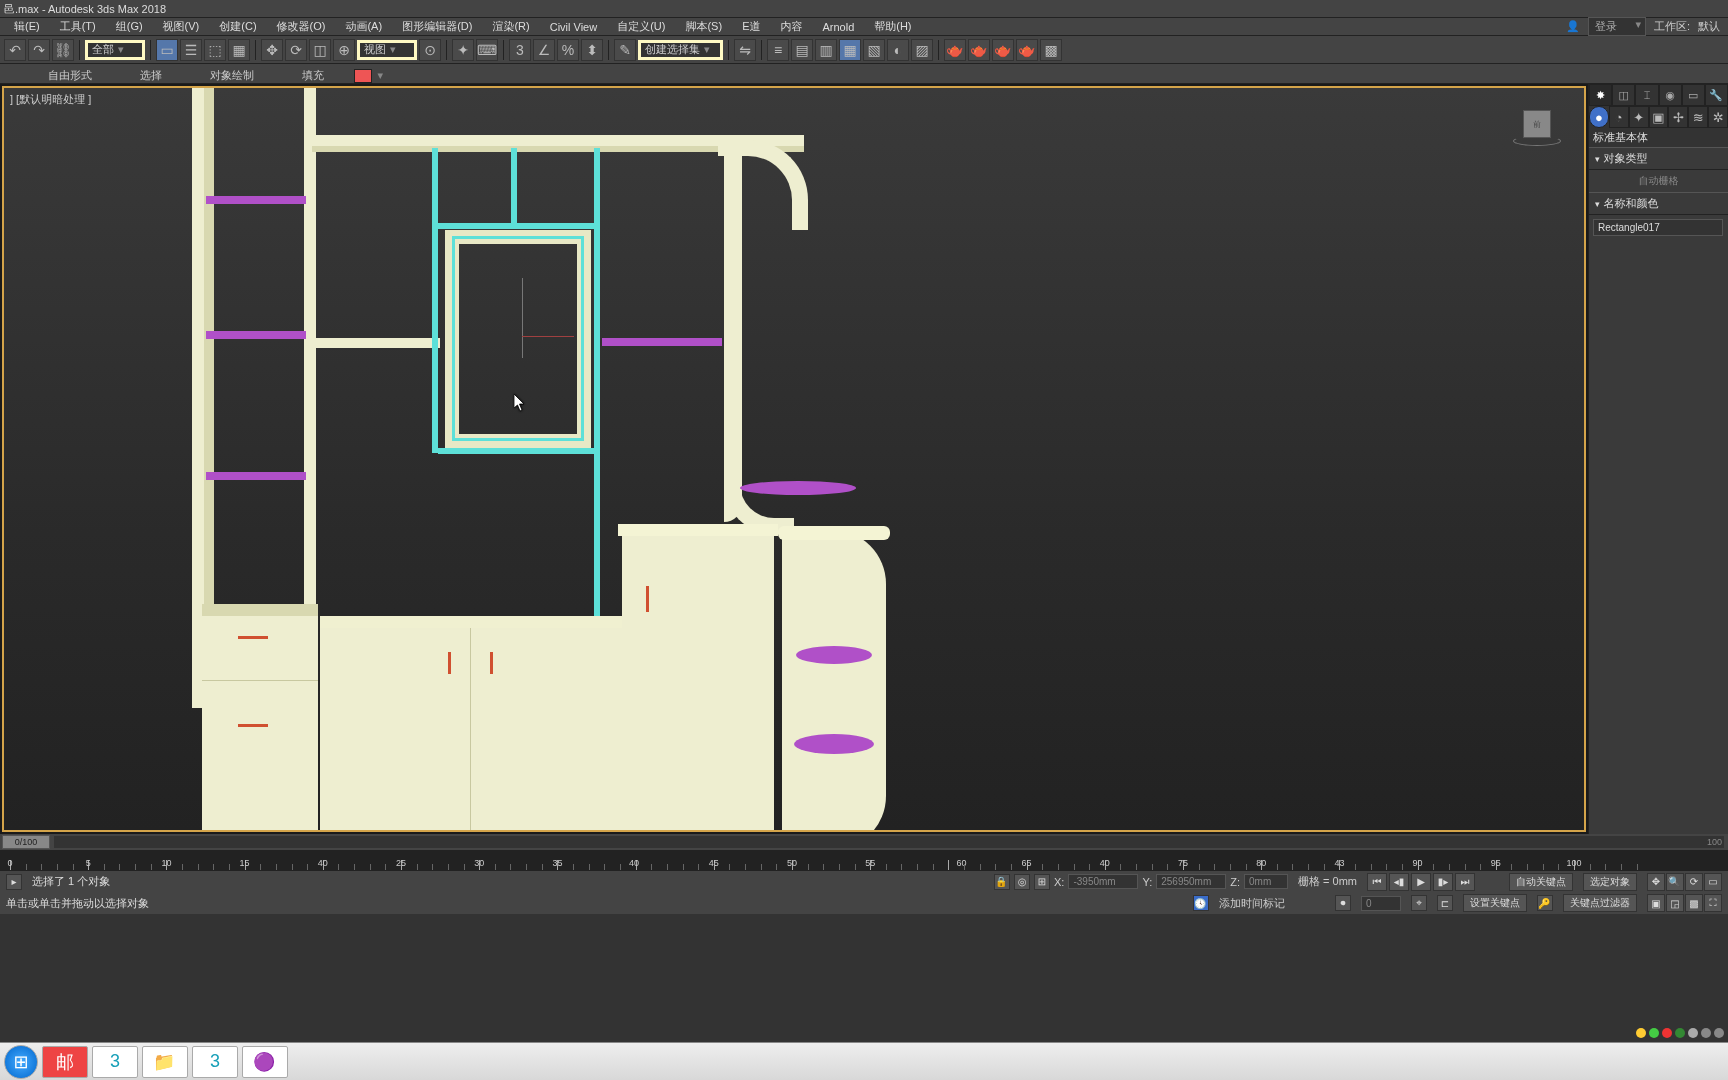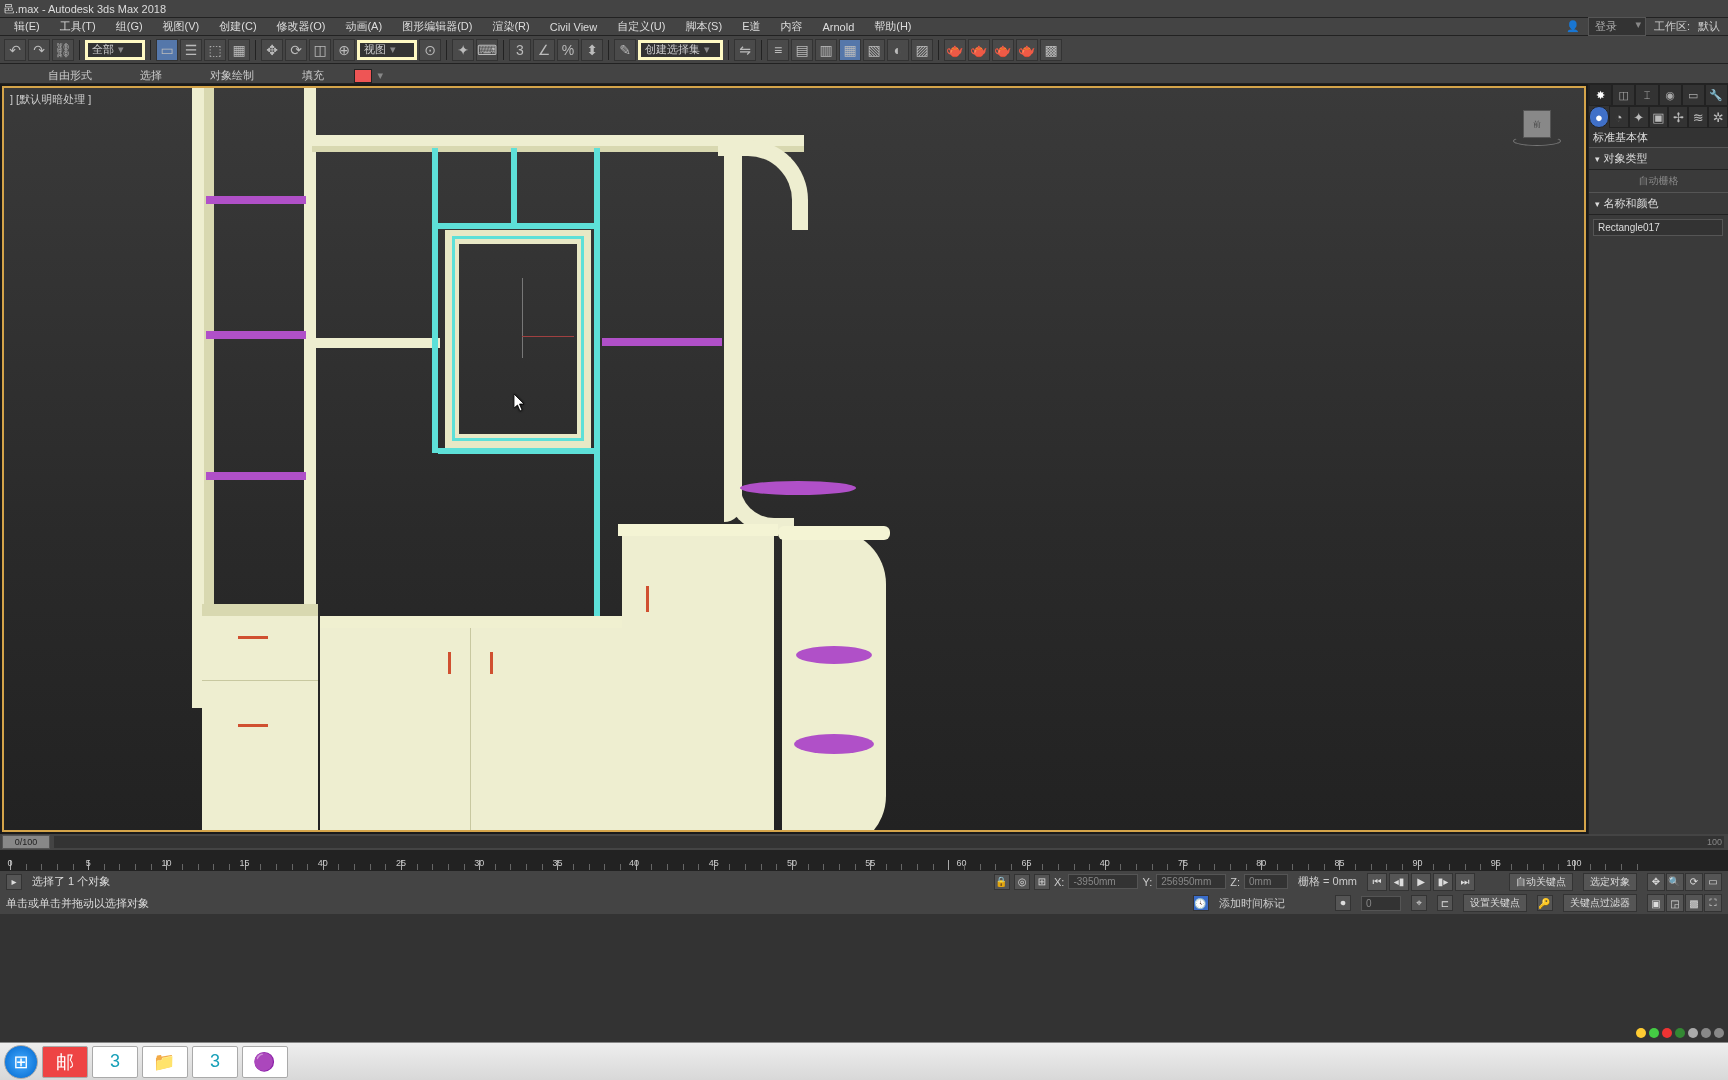--- a/index.html
+++ b/index.html
@@ -396,21 +396,21 @@
     <div class="tick" style="left: 1214.28px;"></div>
     <div class="tick" style="left: 1229.92px;"></div>
     <div class="tick" style="left: 1245.56px;"></div>
     <div class="tick major" style="left: 1261.2px;"></div>
     <div class="tick-label" style="left: 1261.2px;">80</div>
     <div class="tick" style="left: 1276.84px;"></div>
     <div class="tick" style="left: 1292.48px;"></div>
     <div class="tick" style="left: 1308.12px;"></div>
     <div class="tick" style="left: 1323.76px;"></div>
     <div class="tick major" style="left: 1339.4px;"></div>
-    <div class="tick-label" style="left: 1339.4px;">85</div>
+    <div class="tick-label" style="left: 1339.4px;">43</div>
     <div class="tick" style="left: 1355.04px;"></div>
     <div class="tick" style="left: 1370.68px;"></div>
     <div class="tick" style="left: 1386.32px;"></div>
     <div class="tick" style="left: 1401.96px;"></div>
     <div class="tick major" style="left: 1417.6px;"></div>
     <div class="tick-label" style="left: 1417.6px;">90</div>
     <div class="tick" style="left: 1433.24px;"></div>
     <div class="tick" style="left: 1448.88px;"></div>
     <div class="tick" style="left: 1464.52px;"></div>
     <div class="tick" style="left: 1480.16px;"></div>

